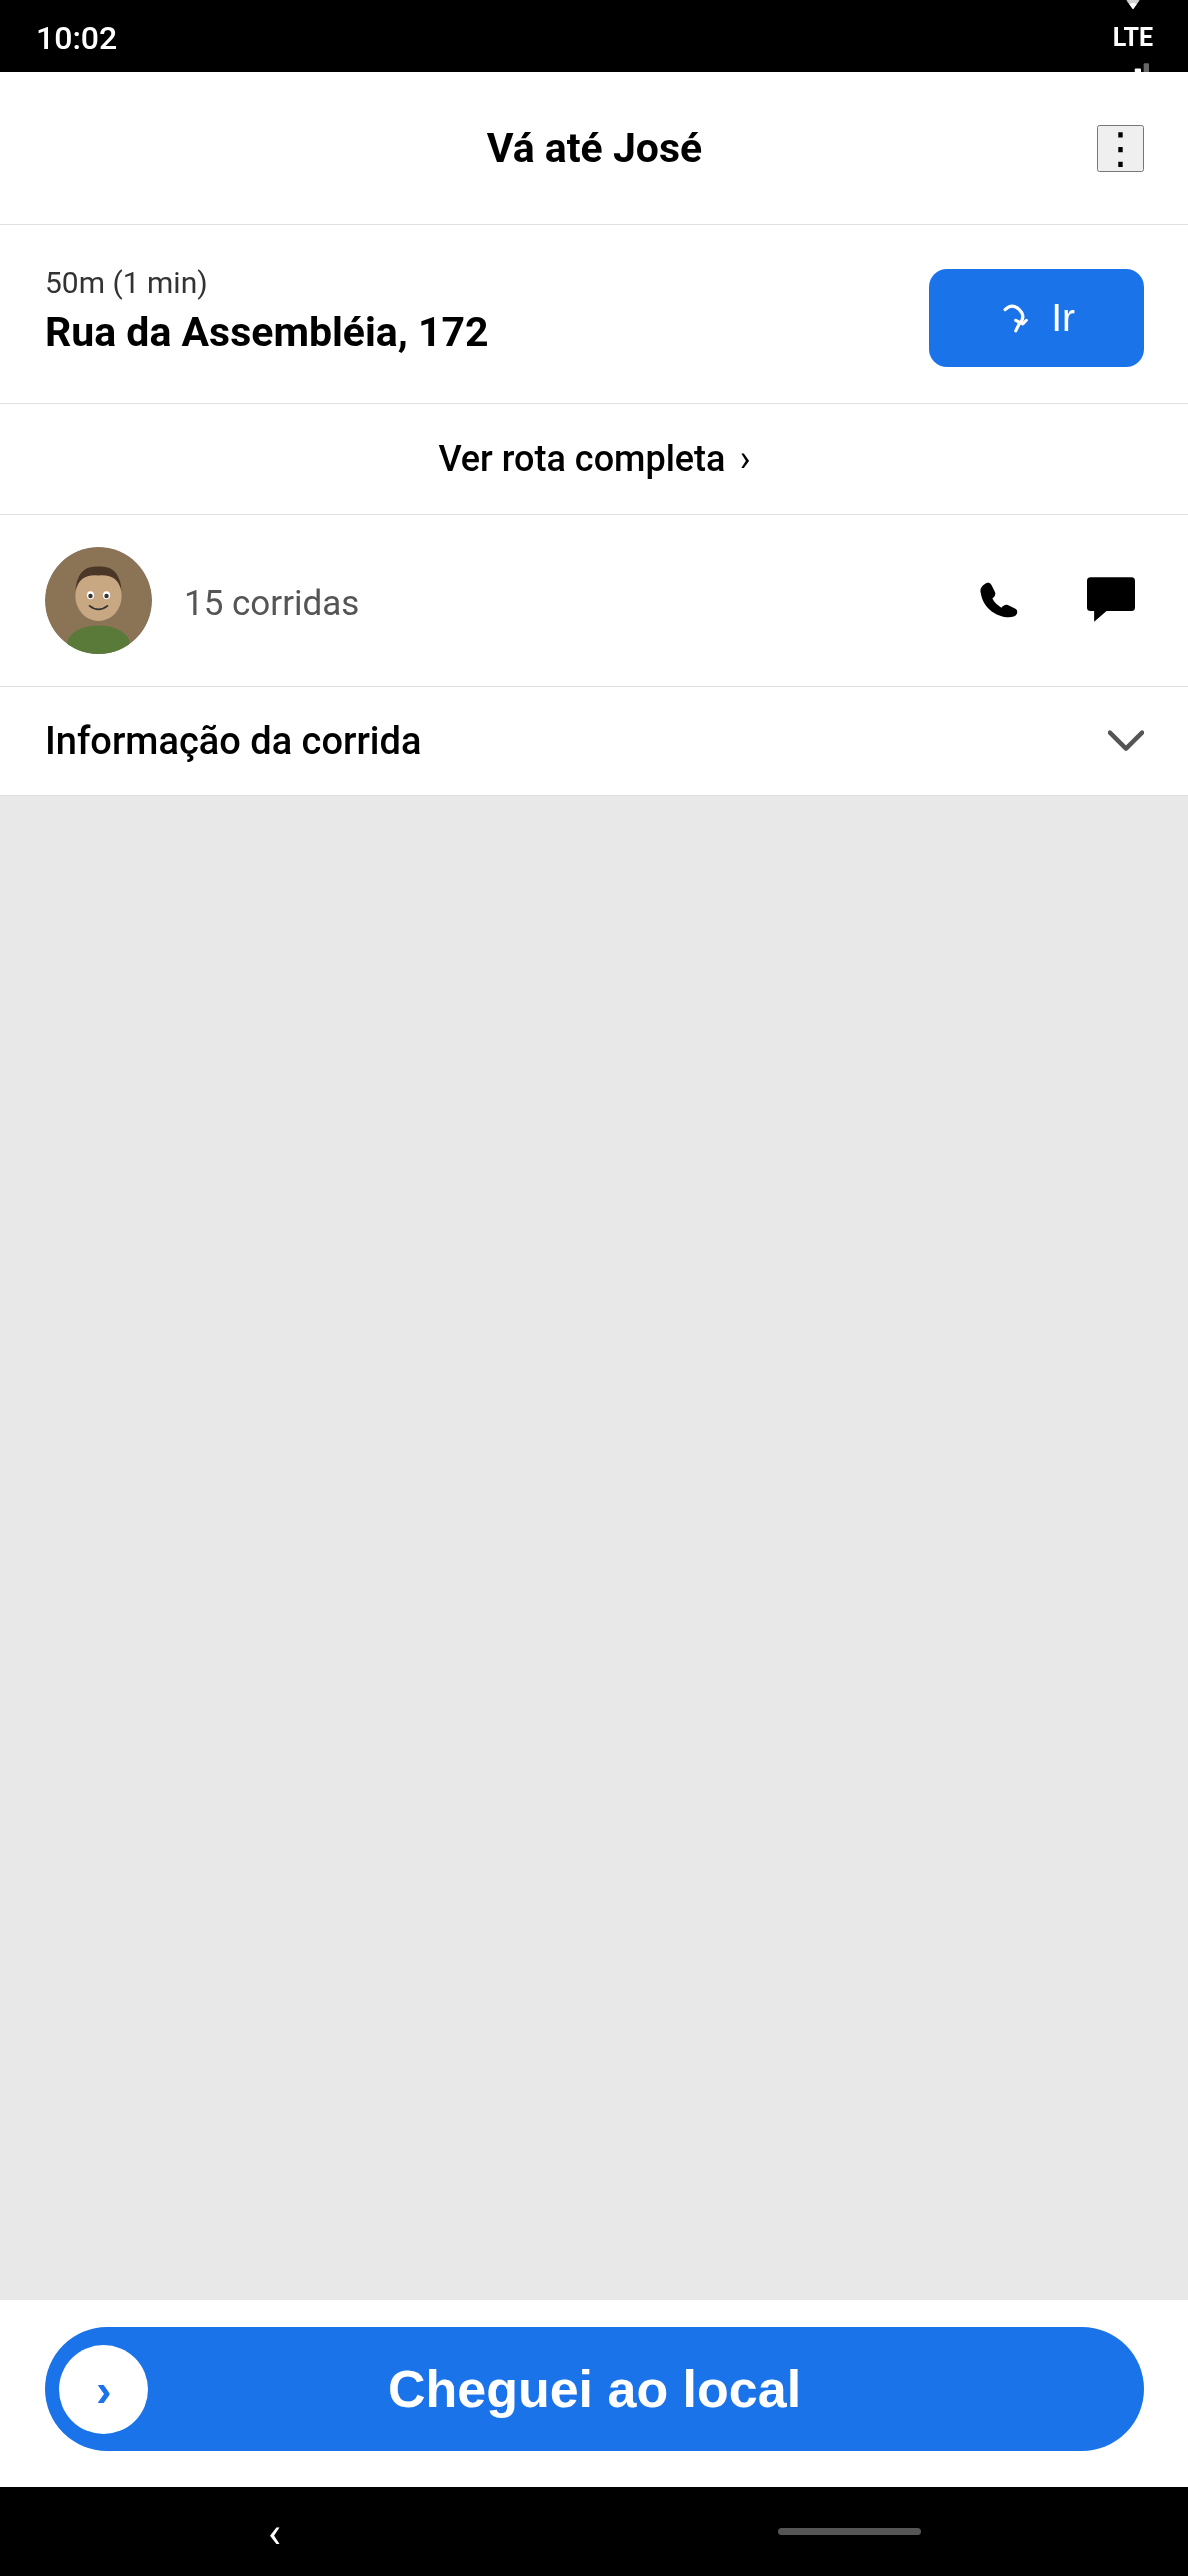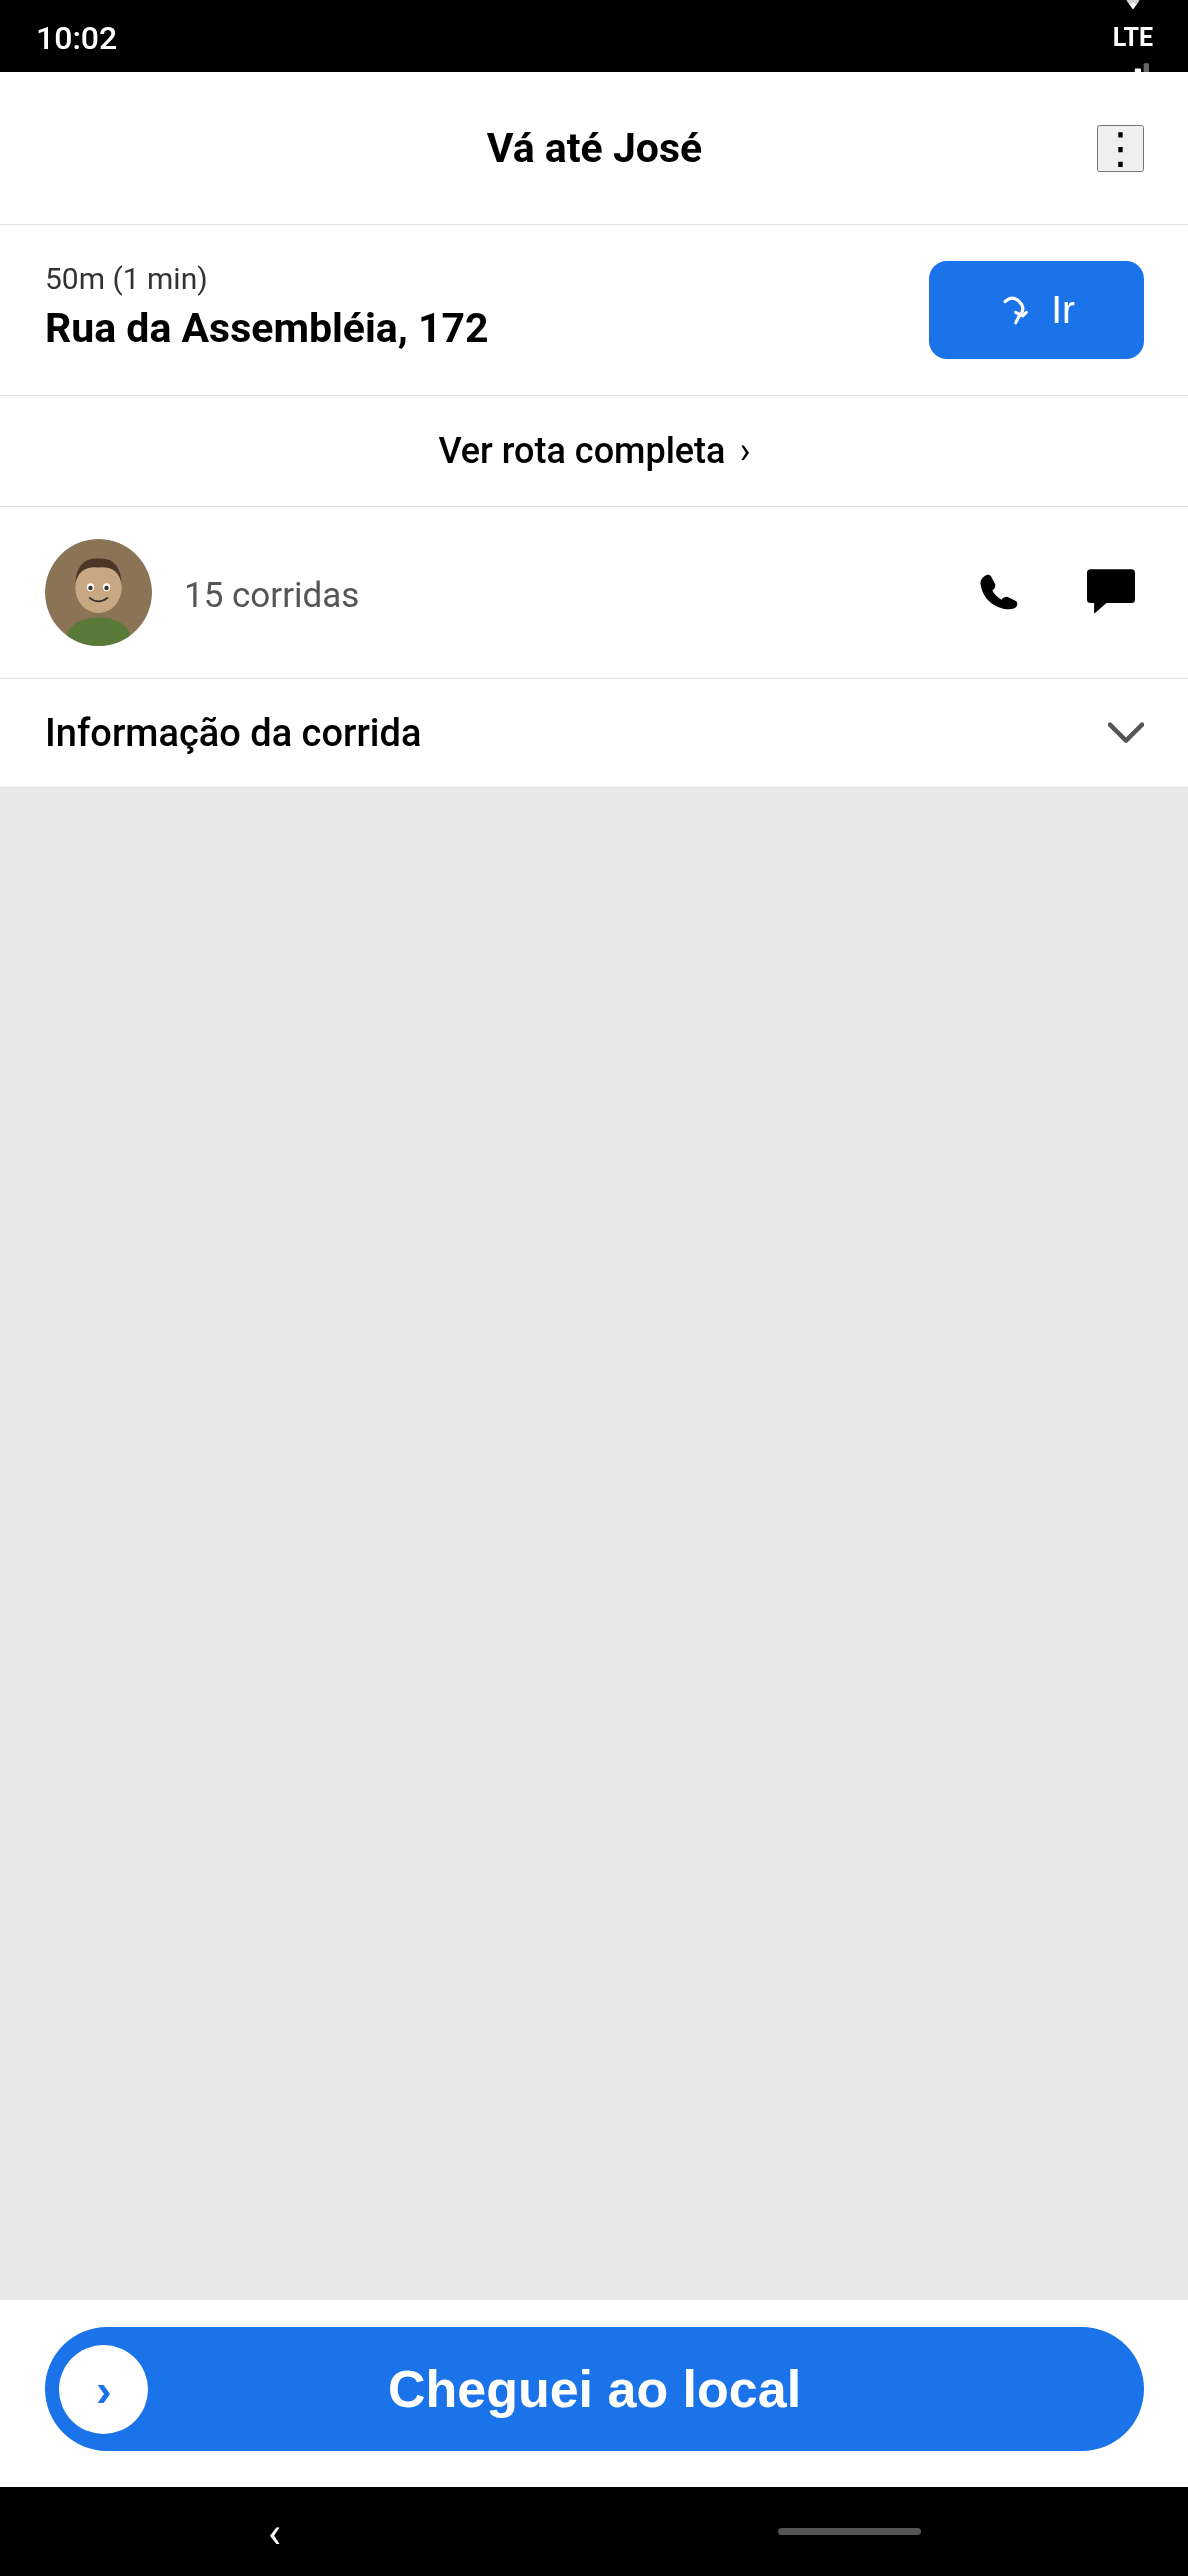--- a/index.html
+++ b/index.html
@@ -120,20 +120,21 @@
       border-radius: 18px;
       padding: 27px 45px;
       display: flex;
       align-items: center;
       gap: 14.3px;
       cursor: pointer;
       font-size: 39px;
       font-weight: 500;
       min-width: 215px;
       justify-content: center;
+      margin-top: 8px;
     }
 
     
     .view-route-section {
       display: flex;
       justify-content: center;
       align-items: center;
       padding: 34px 45px;
       border-bottom: 0.9px solid #e0e0e0;
       cursor: pointer;

